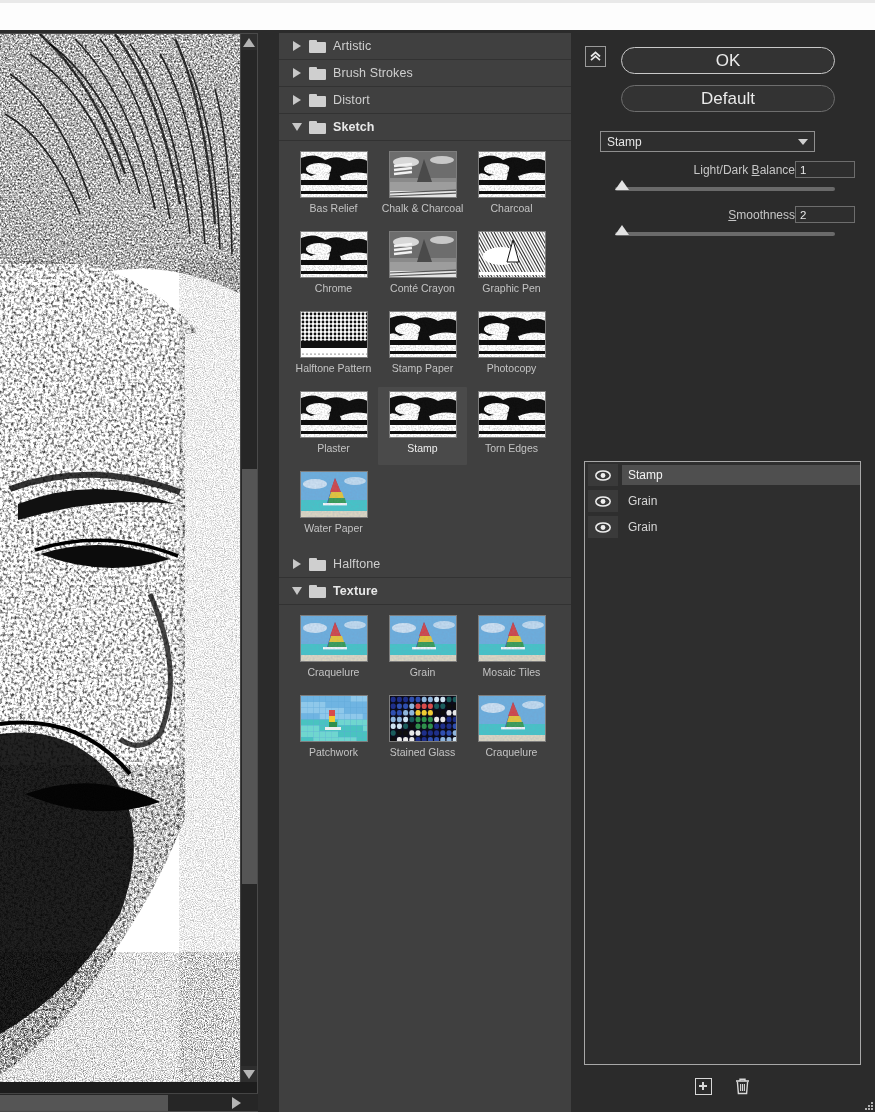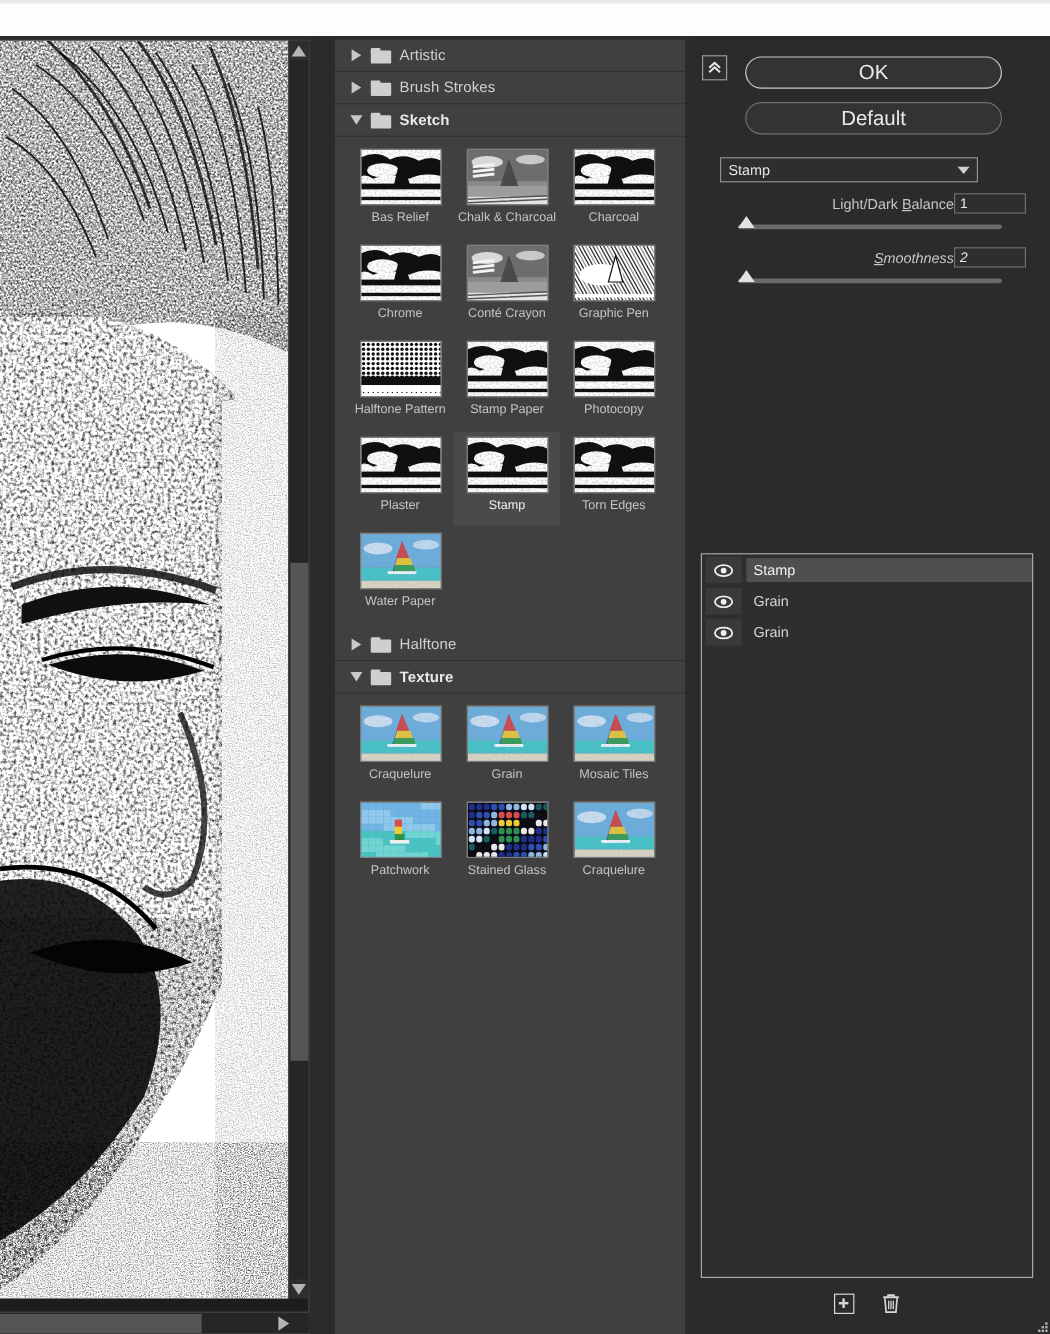--- a/index.html
+++ b/index.html
@@ -252,20 +252,30 @@
       </div>
       <div class="cat-row">
         <span class="disc">
           <span class="disc-closed"></span>
         </span>
         <span class="folder-ico">
           <span class="ft"></span>
           <span class="fb"></span>
         </span>
         <span class="cat-label">Brush Strokes</span>
+      </div>
+      <div class="cat-row">
+        <span class="disc">
+          <span class="disc-closed"></span>
+        </span>
+        <span class="folder-ico">
+          <span class="ft"></span>
+          <span class="fb"></span>
+        </span>
+        <span class="cat-label">Distort</span>
       </div>
       <div class="cat-row">
         <span class="disc">
           <span class="disc-open"></span>
         </span>
         <span class="folder-ico">
           <span class="ft"></span>
           <span class="fb"></span>
         </span>
         <span class="cat-label open">Sketch</span>
@@ -1108,21 +1118,21 @@
     <div class="param" id="param0" style="top:128px;">
       <div class="param-row">
         <span class="param-label"><span class="p-pre">Light/Dark </span><u class="p-key">B</u><span class="p-post">alance</span></span>
         <span class="param-value">1</span>
       </div>
       <div class="slider-track">
         <div class="slider-knob" style="left: calc(3% - 7px);"></div>
       </div>
     </div>
 
-    <div class="param" id="param1" style="top:173px;font-style:italic;">
+    <div class="param" id="param1" style="top:173px;">
       <div class="param-row">
         <span class="param-label"><span class="p-pre"></span><u class="p-key">S</u><span class="p-post">moothness</span></span>
         <span class="param-value">2</span>
       </div>
       <div class="slider-track">
         <div class="slider-knob" style="left: calc(3% - 7px);"></div>
       </div>
     </div>
 
     <div class="layer-list" id="layerlist">

